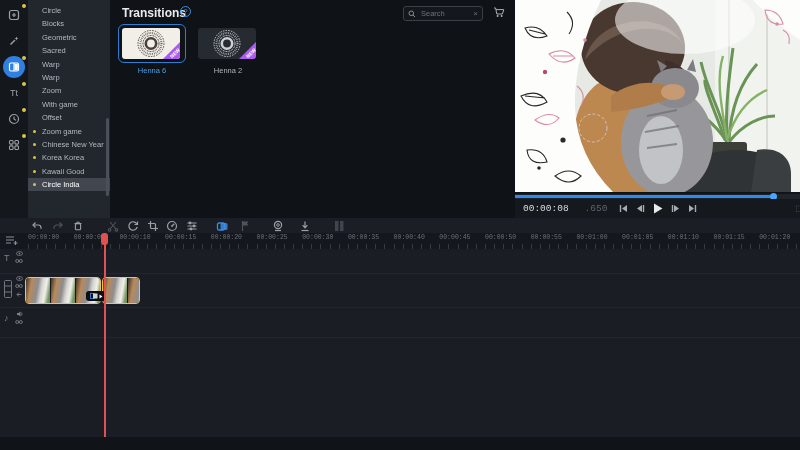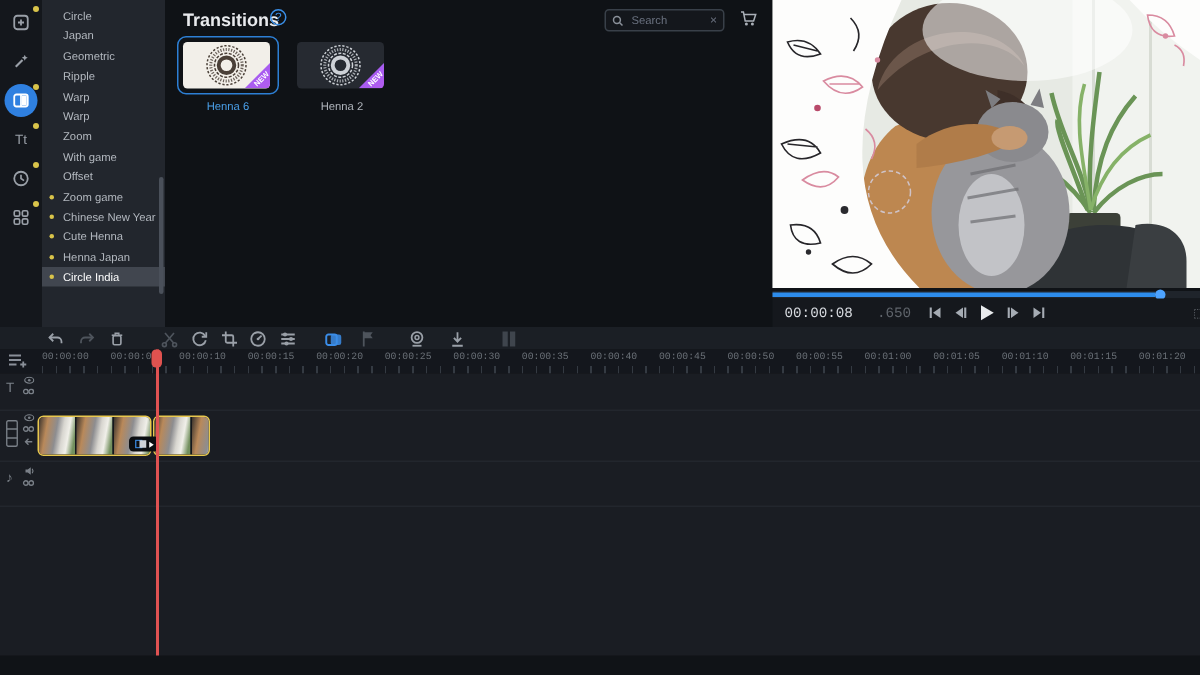--- a/index.html
+++ b/index.html
@@ -168,29 +168,29 @@
 
   <div class="sidebar">
     <div class="cat-list">
 
     <div class="cat-row">
           
           <span>Circle</span>
         </div>
         <div class="cat-row">
           
-          <span>Japan</span>
+          <span>Blocks</span>
         </div>
         <div class="cat-row">
           
           <span>Geometric</span>
         </div>
         <div class="cat-row">
           
-          <span>Ripple</span>
+          <span>Sacred</span>
         </div>
         <div class="cat-row">
           
           <span>Warp</span>
         </div>
         <div class="cat-row">
           
           <span>Warp</span>
         </div>
         <div class="cat-row">
@@ -208,25 +208,25 @@
         <div class="cat-row">
           <span class="star"></span>
           <span>Zoom game</span>
         </div>
         <div class="cat-row">
           <span class="star"></span>
           <span>Chinese New Year</span>
         </div>
         <div class="cat-row">
           <span class="star"></span>
-          <span>Cute Henna</span>
+          <span>Korea Korea</span>
         </div>
         <div class="cat-row">
           <span class="star"></span>
-          <span>Henna Japan</span>
+          <span>Kawaii Good</span>
         </div>
         <div class="cat-row selected">
           <span class="star"></span>
           <span>Circle India</span>
         </div>
       </div>
     <div class="scrollbar"></div>
   </div>
 
   <div class="panel">

